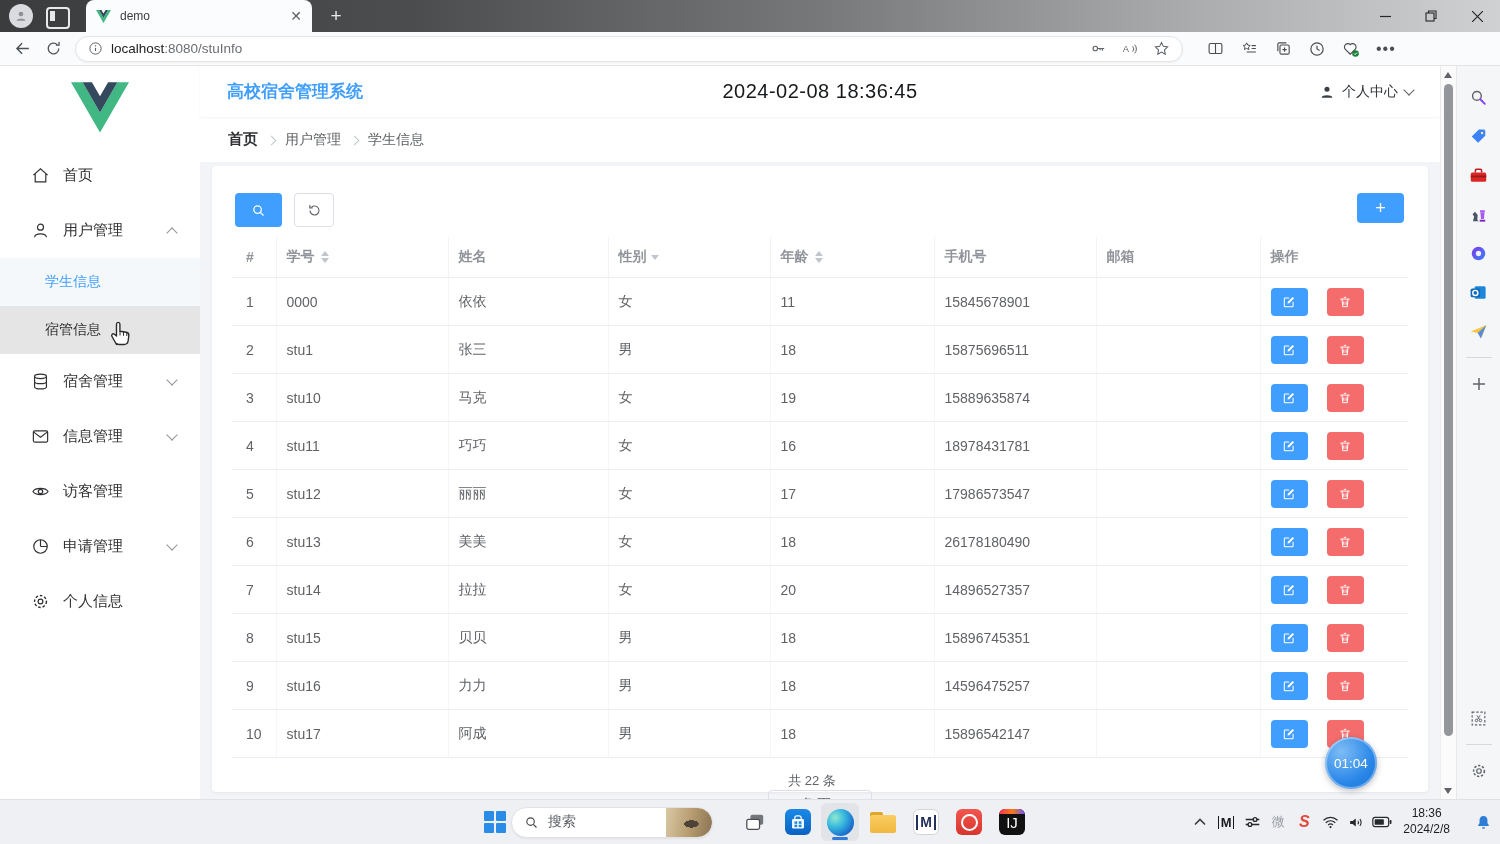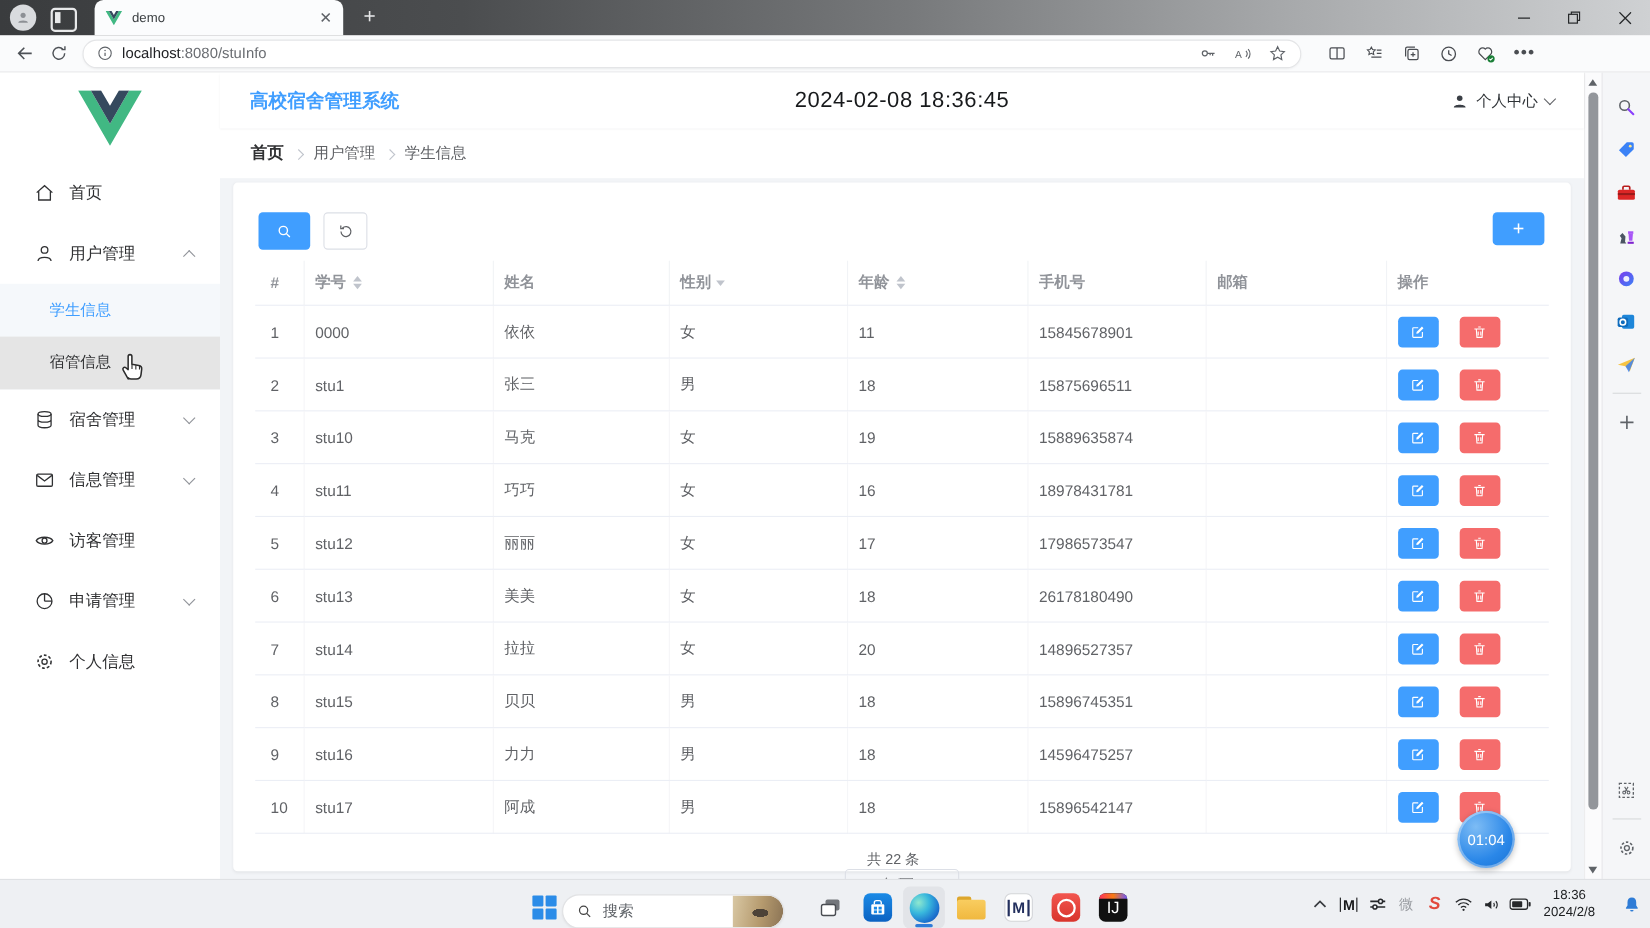--- a/index.html
+++ b/index.html
@@ -112,21 +112,21 @@
   .ps-down{position:absolute;bottom:6px;left:3px;width:0;height:0;border-left:4.5px solid transparent;border-right:4.5px solid transparent;border-top:6px solid #5f6368;}
   .ps-thumb{position:absolute;left:3px;top:18px;width:9px;height:652px;background:#93969b;border-radius:5px;}
   .edgerail{width:44px;background:#f5f6f8;border-left:1px solid #e8e9eb;display:flex;flex-direction:column;align-items:center;
     padding-top:12px;box-sizing:border-box;position:relative;}
   .rail-slot{width:30px;height:39px;display:grid;place-items:center;}
   .rail-divider{width:26px;height:1px;background:#d8d9db;margin:6px 0;}
   .rail-bottom{position:absolute;bottom:10px;left:0;width:100%;display:flex;flex-direction:column;align-items:center;}
 
   
   .taskbar{position:absolute;left:0;bottom:0;width:100%;height:44px;background:#eef0f3;border-top:1px solid #dfe1e4;}
-  .tb-abs{position:absolute;top:0;height:44px;display:flex;align-items:flex-end;}
+  .tb-abs{position:absolute;top:0;height:44px;display:flex;align-items:center;}
   .tile{width:38px;height:38px;border-radius:6px;display:grid;place-items:center;position:relative;}
   .tile.active{background:#e2e4e8;}
   .tile.active:after{content:"";position:absolute;bottom:1px;left:50%;transform:translateX(-50%);width:16px;height:3px;border-radius:2px;background:#2f7bd9;}
   .winlogo{display:grid;grid-template-columns:10px 10px;grid-template-rows:10px 10px;gap:2px;}
   .winlogo span{background:#2b8ce8;border-radius:1px;}
   .tsearch{width:202px;height:31px;background:#fff;border:1px solid #e1e2e4;border-radius:16px;display:flex;align-items:center;
     padding-left:12px;box-sizing:border-box;gap:9px;box-shadow:0 1px 2px rgba(0,0,0,.06);overflow:hidden;}
   .tsearch-text{font-size:14px;color:#5f6368;flex:1;}
   .tsearch-img{width:46px;height:29px;border-radius:0 15px 15px 0;
     background:radial-gradient(ellipse 18px 9px at 55% 55%,#4d4338 40%,transparent 41%),linear-gradient(100deg,#d9c8a4,#b59a6e 55%,#8a7355);}

